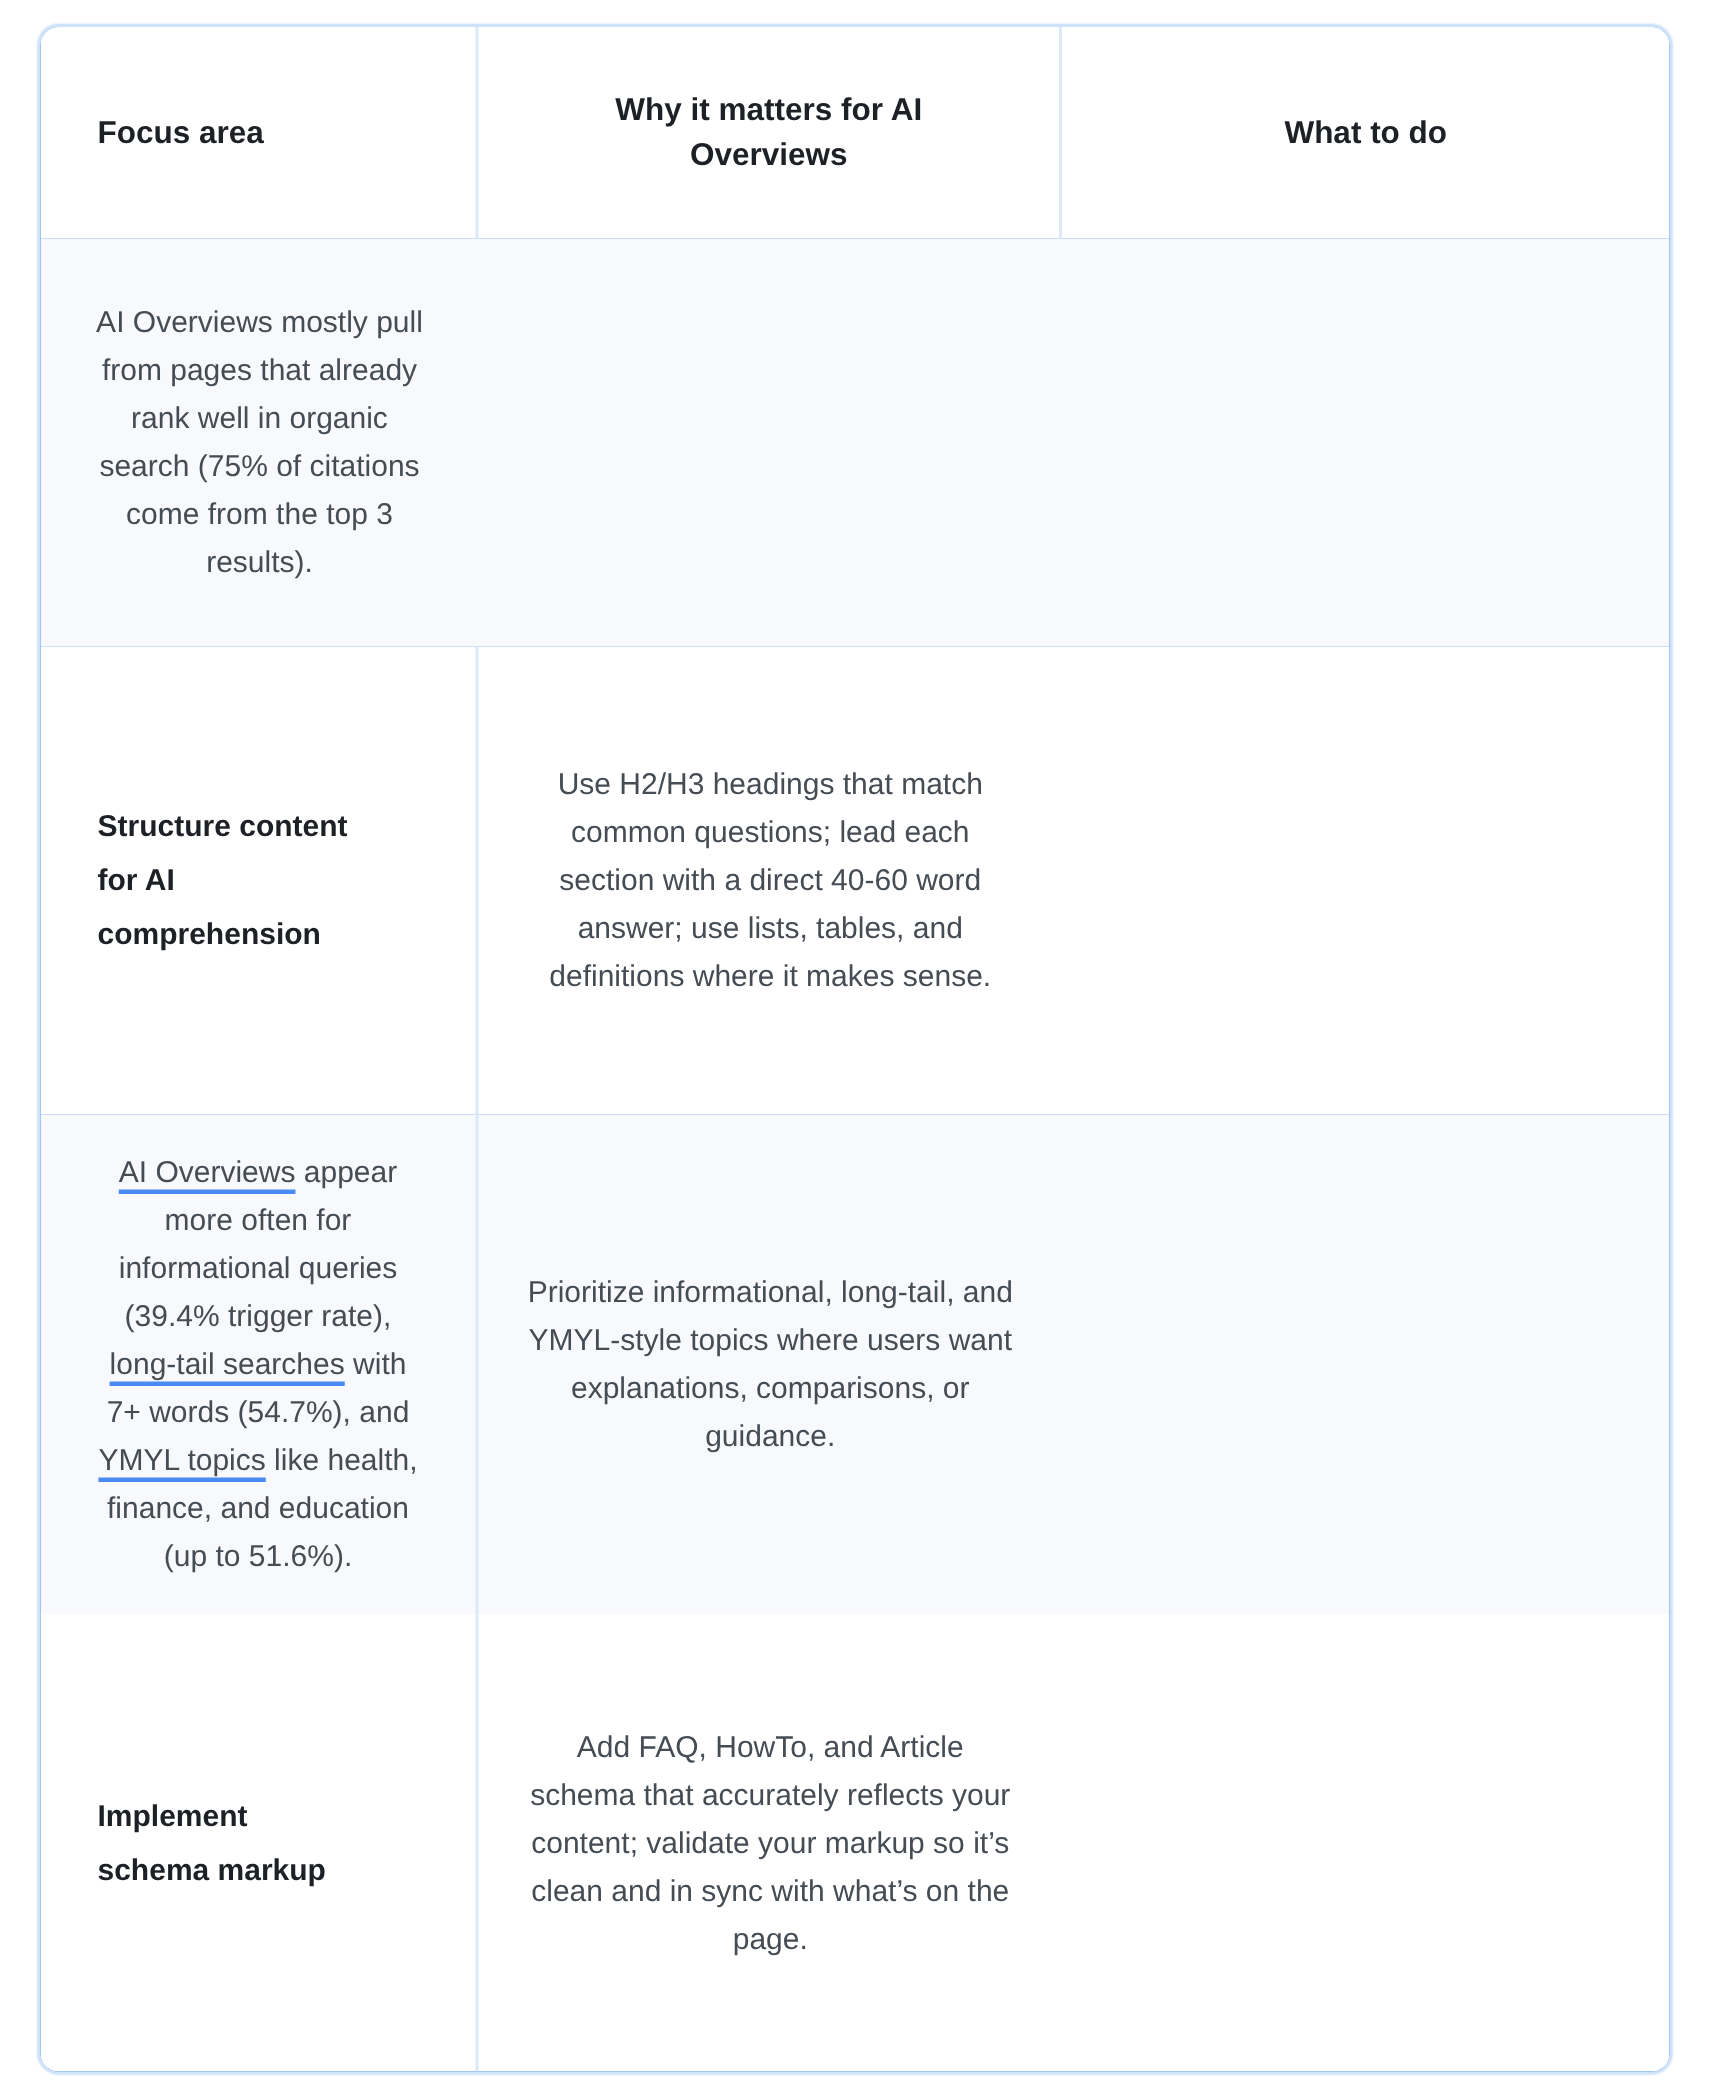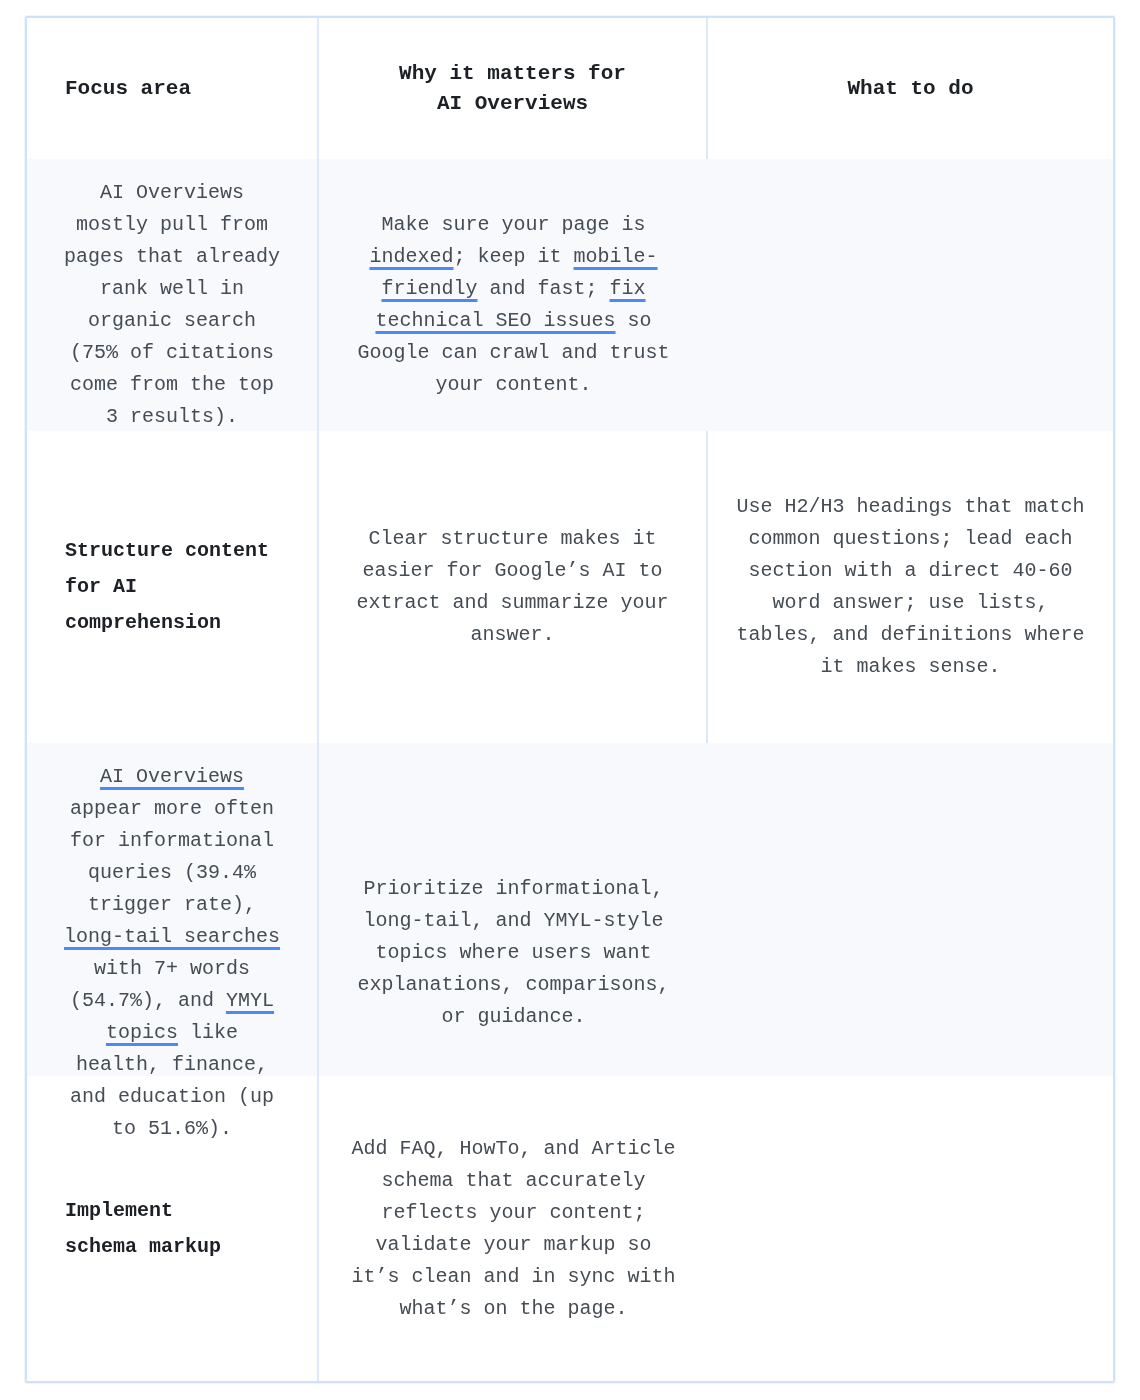--- a/index.html
+++ b/index.html
@@ -16,25 +16,24 @@
     width: 1140px;
     height: 1400px;
     background: #ffffff;
   }
   .comparison-table {
     position: absolute;
     left: 25px;
     top: 16px;
     width: 1090px;
     border: 2px solid #cfe2f7;
-    border-radius: 2px;
+    border-radius: 14px;
     overflow: hidden;
     background: #3b82f6;
     box-shadow: 0 0 0 1px rgba(207,226,247,0.35);
-    font-family: Liberation Mono, monospace;
   }
   .trow {
     display: grid;
     grid-template-columns: 292px 389px 405px;
     background: #ffffff;
   }
   .trow.alt { background: #f7f9fd; }
   .trow.header-row { height: 141px; }
   .trow.r0 { height: 272px; }
   .trow.r1 { height: 312px; }
@@ -104,33 +103,27 @@
       </div>
       <div class="cell c3">
         <span class="th-label">What to do</span>
       </div>
     </div>
 
     <div class="trow r0 alt">
       <div class="cell c2">
         <div class="body-text"><span>AI Overviews mostly pull from pages that already rank well in organic search (75% of citations come from the top 3 results).</span></div>
       </div>
-      <div class="cell c3">
-        <div class="body-text"><span>Make sure your page is </span><a class="cell-link" href="#">indexed</a><span>; keep it </span><a class="cell-link" href="#">mobile-friendly</a><span> and fast; </span><a class="cell-link" href="#">fix technical SEO issues</a><span> so Google can crawl and trust your content.</span></div>
-      </div>
     </div>
 
     <div class="trow r1">
       <div class="cell c1">
         <span class="focus-label">Structure content
 for AI
 comprehension</span>
-      </div>
-      <div class="cell c2">
-        <div class="body-text"><span>Clear structure makes it easier for Google’s AI to extract and summarize your answer.</span></div>
       </div>
       <div class="cell c3">
         <div class="body-text"><span>Use H2/H3 headings that match common questions; lead each section with a direct 40-60 word answer; use lists, tables, and definitions where it makes sense.</span></div>
       </div>
     </div>
 
     <div class="trow r2 alt">
       <div class="cell c2">
         <div class="body-text"><a class="cell-link" href="#">AI Overviews</a><span> appear more often for informational queries (39.4% trigger rate), </span><a class="cell-link" href="#">long-tail searches</a><span> with 7+ words (54.7%), and </span><a class="cell-link" href="#">YMYL topics</a><span> like health, finance, and education (up to 51.6%).</span></div>
       </div>

